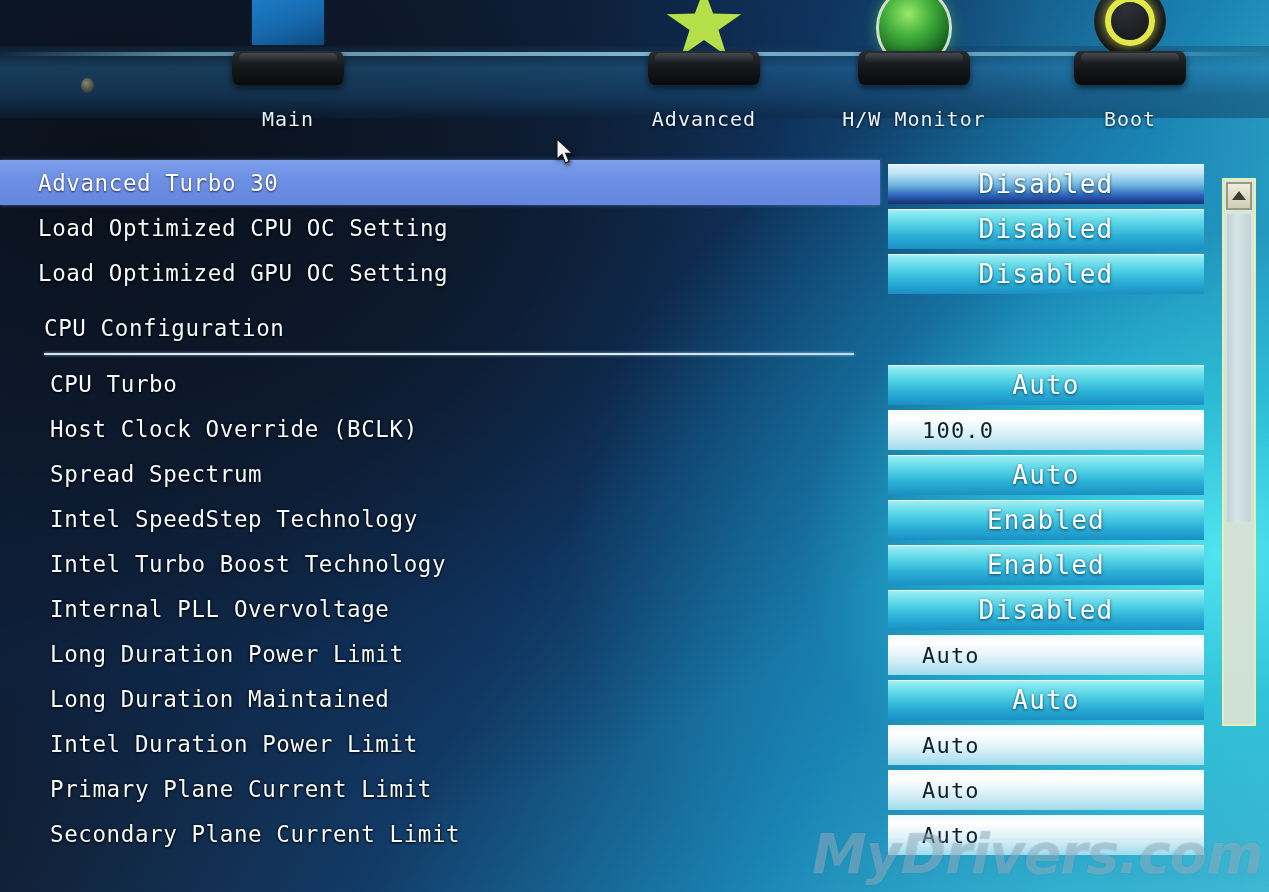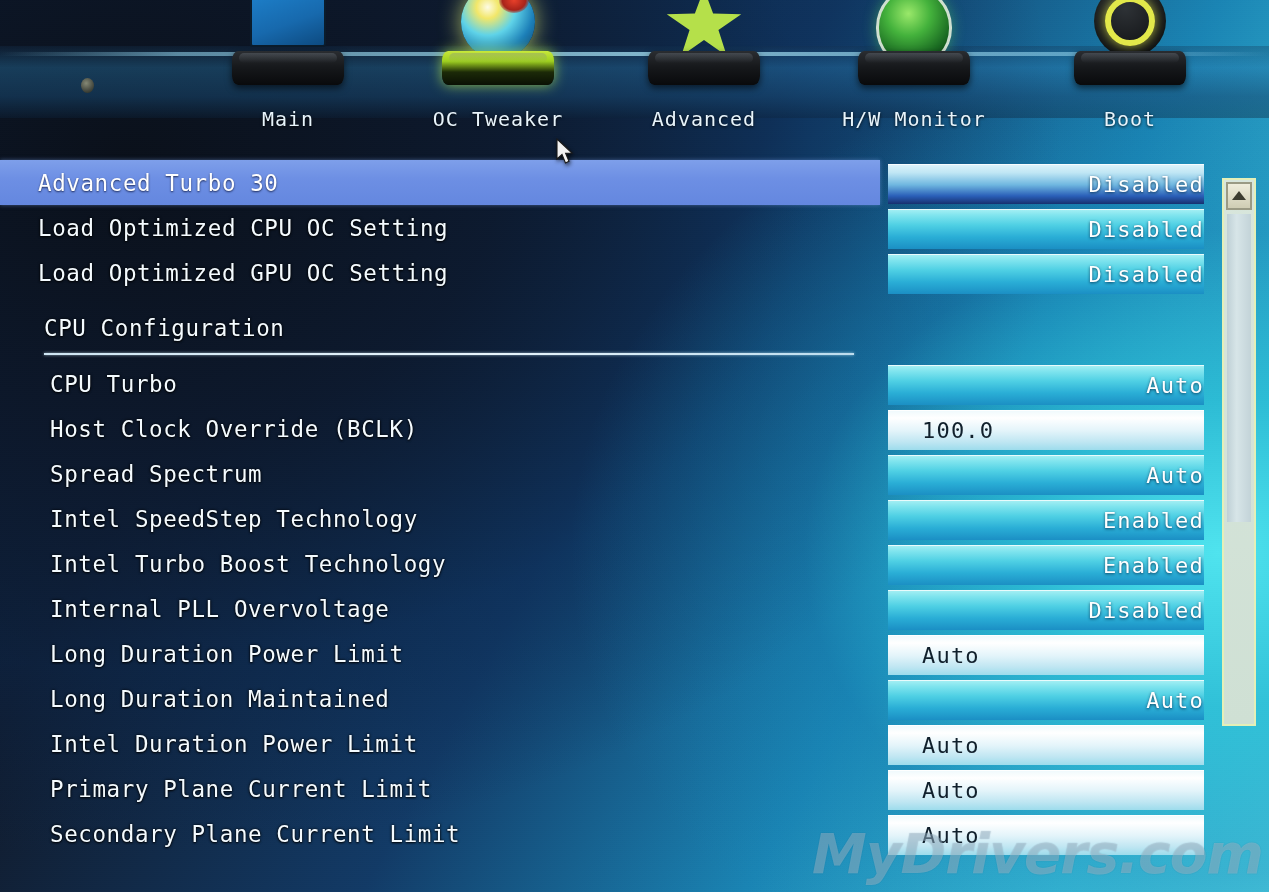--- a/index.html
+++ b/index.html
@@ -82,21 +82,21 @@
     background:linear-gradient(90deg,#cfe6f4 0%,#e8f5fc 55%,#bcdcee 100%);box-shadow:0 0 3px rgba(220,245,255,.7);}
   .spacer{height:28px;}
 
   
   #values{position:absolute;left:888px;top:160px;width:320px;}
   .vrow{position:relative;height:45px;}
   .vdrop{position:absolute;left:0;top:4px;width:316px;height:40px;
     background:linear-gradient(180deg,#a8f0f4 0%,#7fe4ee 16%,#4fd0e4 40%,#2aaed6 70%,#1b8fc4 100%);
     box-shadow:inset 0 1px 0 rgba(255,255,255,.75);}
   .vdrop b{position:absolute;left:0;right:0;top:50%;transform:translateY(-50%);
-    text-align:right;font-weight:normal;font-size:22px;letter-spacing:1.2px;color:#ffffff;
+    text-align:center;font-weight:normal;font-size:26px;letter-spacing:1.2px;color:#ffffff;
     text-shadow:0 1px 3px rgba(0,40,70,.85);}
   .vtext{position:absolute;left:0;top:4px;width:316px;height:40px;
     background:linear-gradient(180deg,#eef9fc 0%,#ffffff 20%,#e3f4fa 52%,#bfe6f2 80%,#9ddcec 100%);
     box-shadow:inset 0 1px 0 rgba(255,255,255,.9);}
   .vtext b{position:absolute;left:10px;top:50%;transform:translateY(-50%);
     font-weight:normal;font-size:22px;letter-spacing:1.2px;color:#11202c;margin-left:24px;}
   .vrow.selected .vdrop{background:linear-gradient(180deg,#dff3fb 0%,#bfe6f4 22%,#6fb7e0 52%,#2a5fb8 80%,#17306f 100%);}
 
   
   #scrollbar{position:absolute;left:1222px;top:178px;width:34px;height:548px;
@@ -131,27 +131,20 @@
       <div class="navicon">
         <div class="mon">
           
           
         </div>
         <div class="pedestal"></div>
       </div>
       <div class="navlabel">Main</div>
     </div>
 
-    <div class="navitem" style="left:408px">
-      <div class="navicon">
-        <div class="orb"></div>
-        <div class="pedestal active"></div>
-      </div>
-      <div class="navlabel">OC Tweaker</div>
-    </div>
 
     <div class="navitem" style="left:614px">
       <div class="navicon">
         <div class="star"></div>
         <div class="pedestal"></div>
       </div>
       <div class="navlabel">Advanced</div>
     </div>
 
     <div class="navitem" style="left:824px">

